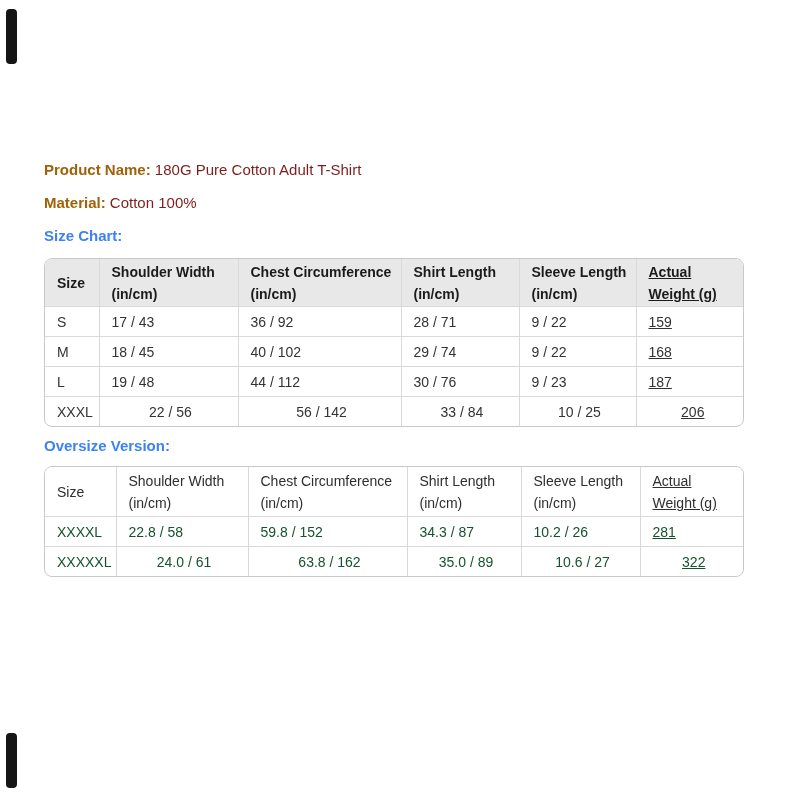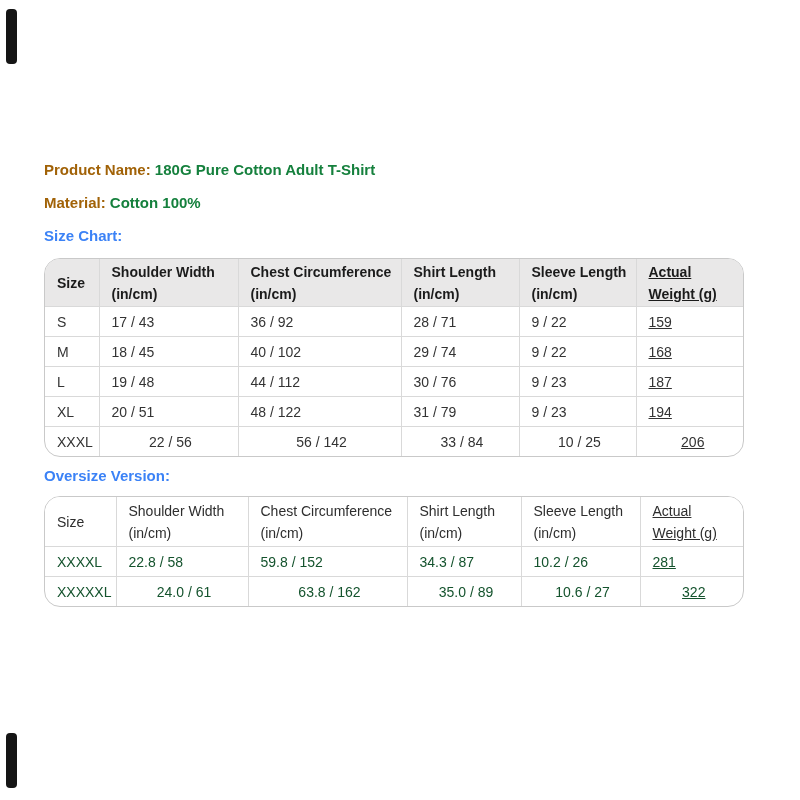--- a/index.html
+++ b/index.html
@@ -15,27 +15,27 @@
     position:absolute; left:6px; width:11px; height:55px;
     background:#151515; border-radius:4px;
   }
   .edge-mark.top { top:9px; }
   .edge-mark.bottom { top:733px; }
 
   .content { position:absolute; left:44px; top:161px; width:700px; }
 
   .line { margin:0 0 16px 0; font-size:15px; line-height:17px; color:#333333; }
   .line .lbl { font-weight:700; color:#a16207; }
-  .line .val { font-weight:700; color:#15803d; }
+  .line .val { font-weight:400; color:#7f1d1d; }
   .line.heading { font-weight:700; color:#3b82f6; margin-bottom:14px; }
   .line.oversize { margin-top:10px; margin-bottom:12px; }
 
   .tbl-wrap {
     box-sizing:border-box; width:700px;
-    border:1px solid #c9c9c9; border-radius:16px;
+    border:1px solid #c9c9c9; border-radius:8px;
     overflow:hidden; background:#ffffff;
   }
   table { border-collapse:collapse; width:100%; table-layout:fixed; }
   th, td {
     border-right:1px solid #d9d9d9;
     border-bottom:1px solid #d9d9d9;
     padding:0 8px 0 12px;
     text-align:left; vertical-align:middle;
     font-size:14px; overflow:hidden; white-space:nowrap;
   }
@@ -129,28 +129,20 @@
           </tr>
           <tr>
             <td>L</td>
             <td>19 / 48</td>
             <td>44 / 112</td>
             <td>30 / 76</td>
             <td>9 / 23</td>
             <td>187</td>
           </tr>
           <tr>
-            <td>XL</td>
-            <td>20 / 51</td>
-            <td>48 / 122</td>
-            <td>31 / 79</td>
-            <td>9 / 23</td>
-            <td>194</td>
-          </tr>
-          <tr>
             <td>XXXL</td>
             <td>22 / 56</td>
             <td>56 / 142</td>
             <td>33 / 84</td>
             <td>10 / 25</td>
             <td>206</td>
           </tr>
         </tbody>
       </table>
     </div>

